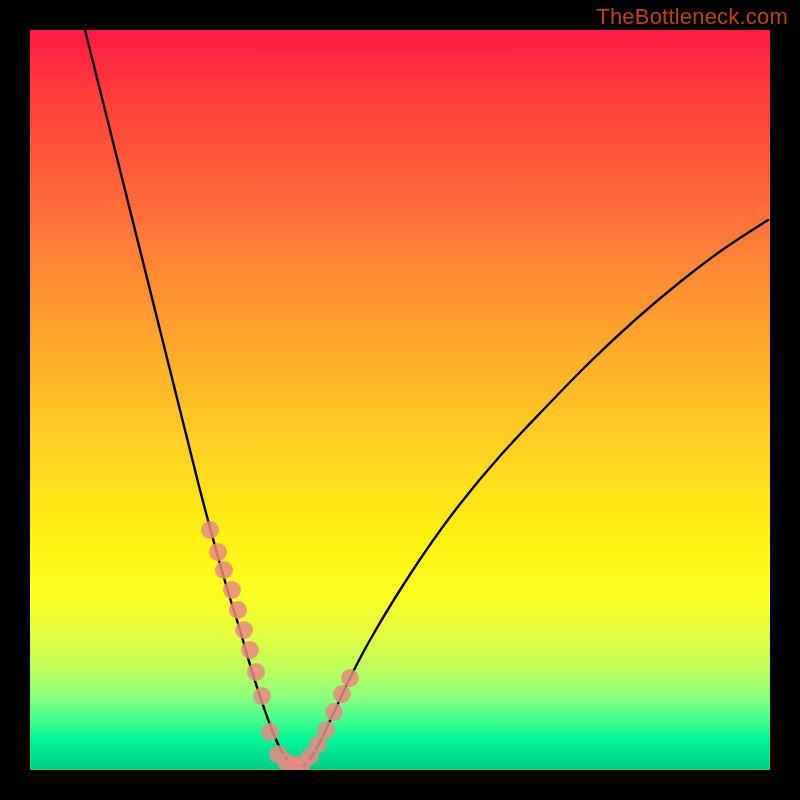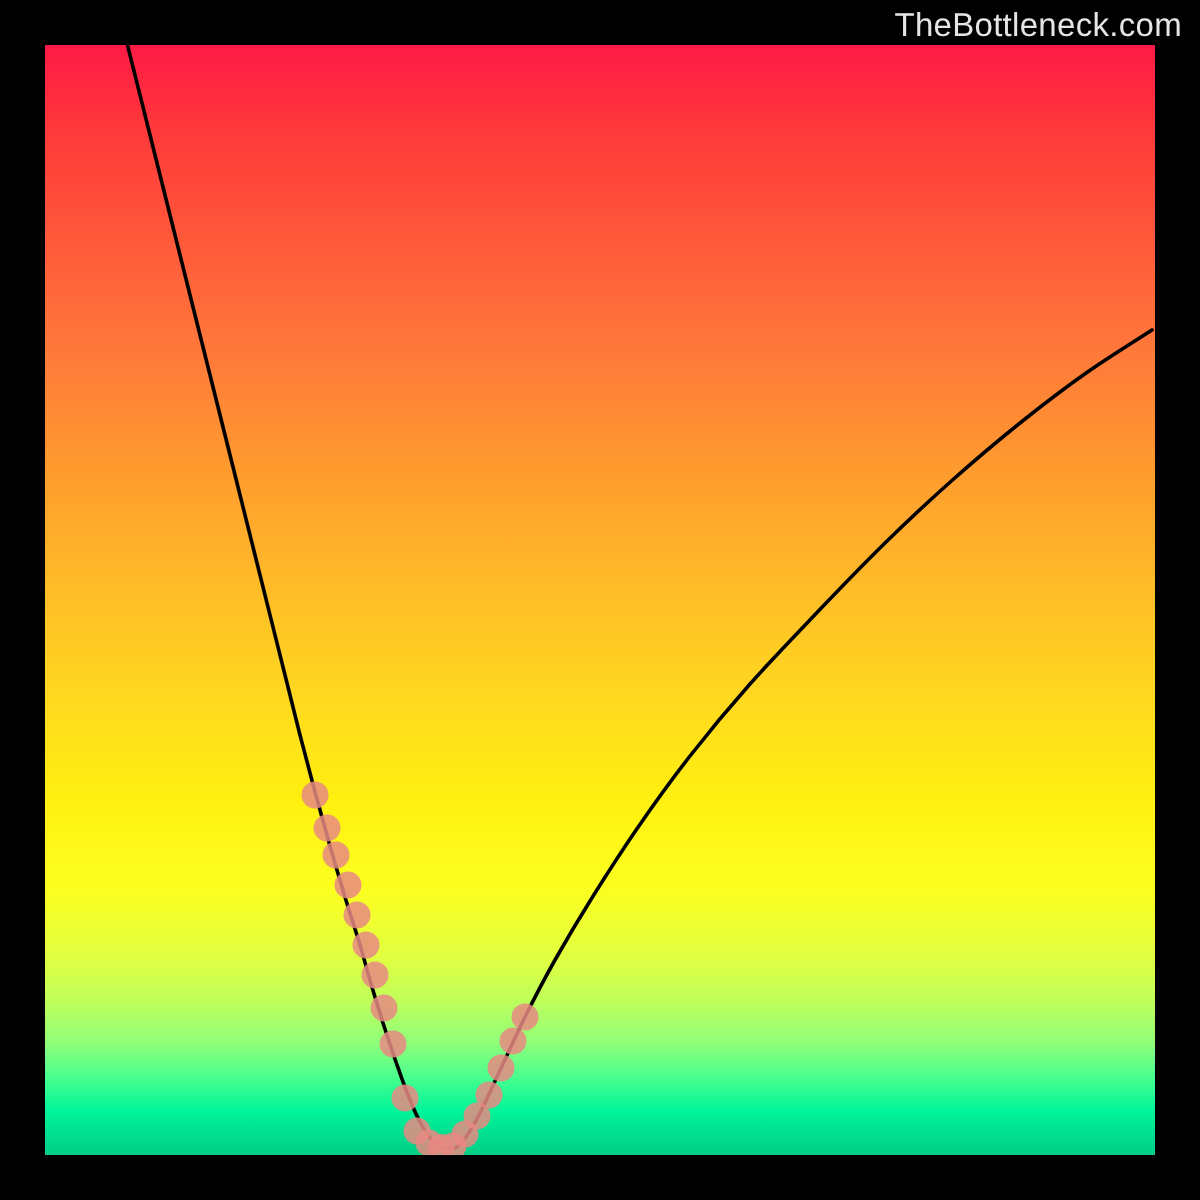--- a/index.html
+++ b/index.html
@@ -51,21 +51,21 @@
   svg.curve {
     position: absolute;
     inset: 0;
     width: 740px;
     height: 740px;
   }
   .watermark {
     position: absolute;
     top: 4px;
     right: 12px;
-    color: #e5e5e5;
+    color: #c2410c;
     font-size: 22px;
     font-weight: 500;
     letter-spacing: 0.2px;
     user-select: none;
   }
 </style>
 </head>
 <body>
 
 <div class="frame">

